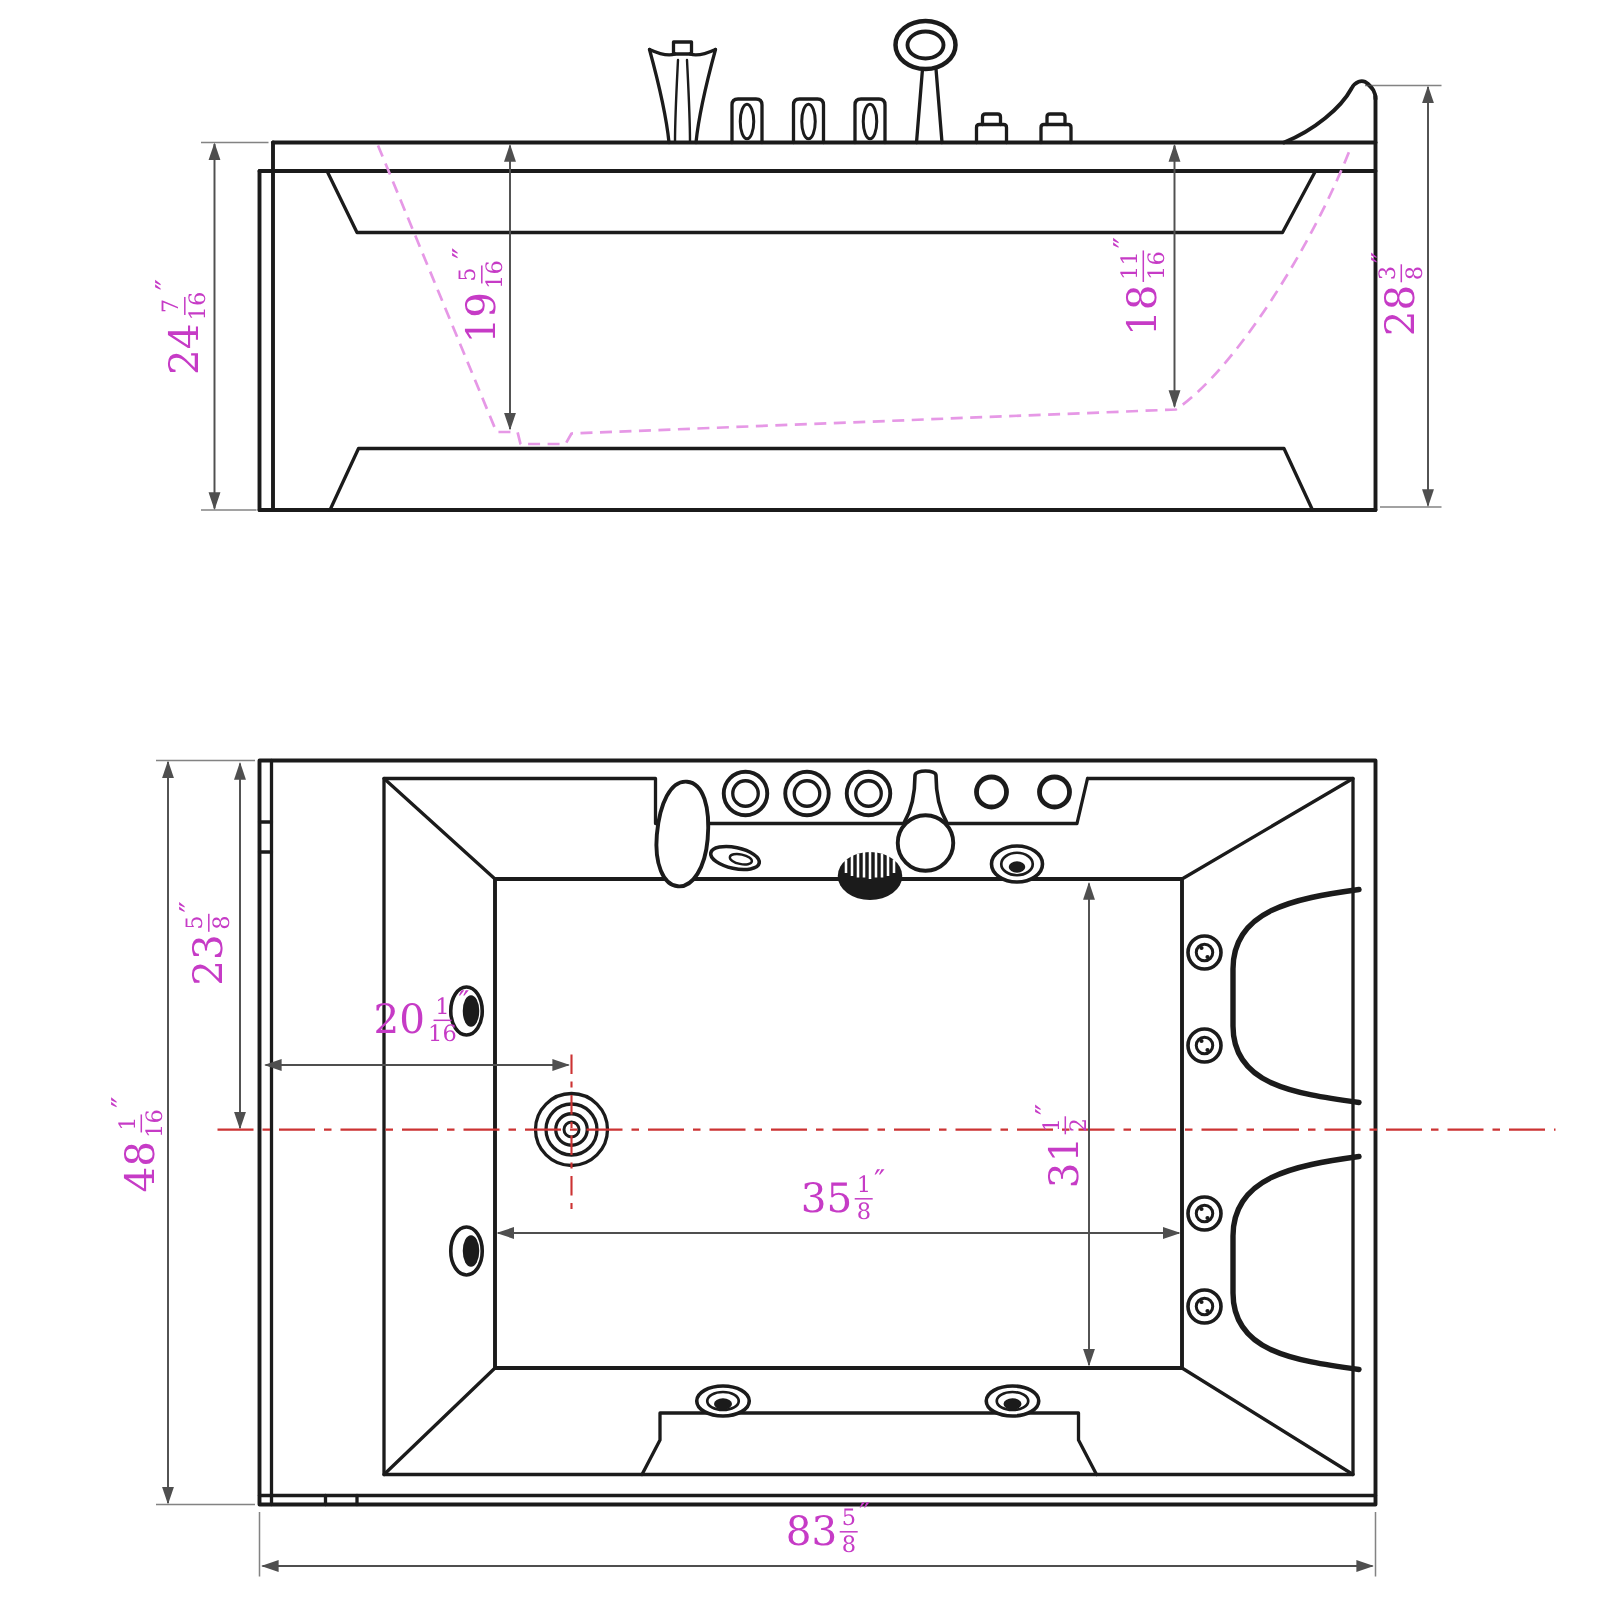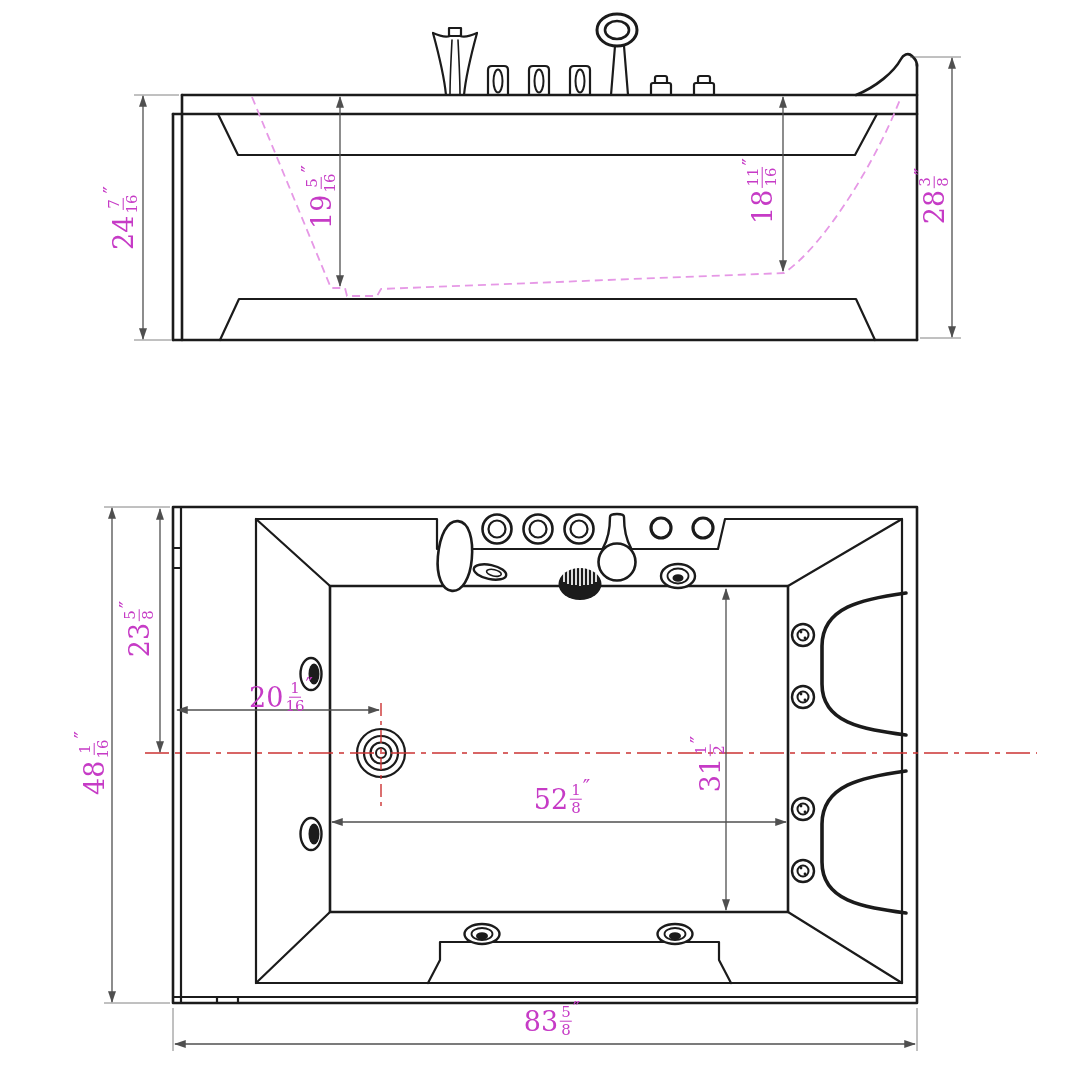--- a/index.html
+++ b/index.html
@@ -271,30 +271,30 @@
       <span class="unit">″</span>
   </div>
   <div class="dim rot" style="left:139px;top:629px">
     <span>23</span>
       <span class="frac">
         <span class="num">5</span>
         <span class="den">8</span>
       </span>
       <span class="unit">″</span>
   </div>
-  <div class="dim" style="left:281px;top:697px">
+  <div class="dim" style="left:281px;top:680px">
     <span>20</span>
       <span class="frac">
         <span class="num">1</span>
         <span class="den">16</span>
       </span>
       <span class="unit">″</span>
   </div>
   <div class="dim" style="left:562px;top:799px">
-    <span>52</span>
+    <span>35</span>
       <span class="frac">
         <span class="num">1</span>
         <span class="den">8</span>
       </span>
       <span class="unit">″</span>
   </div>
   <div class="dim rot" style="left:710px;top:764px">
     <span>31</span>
       <span class="frac">
         <span class="num">1</span>

